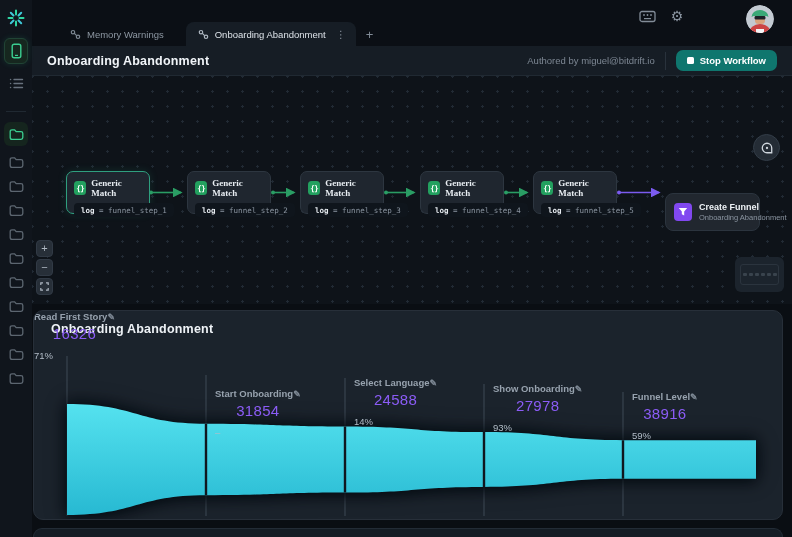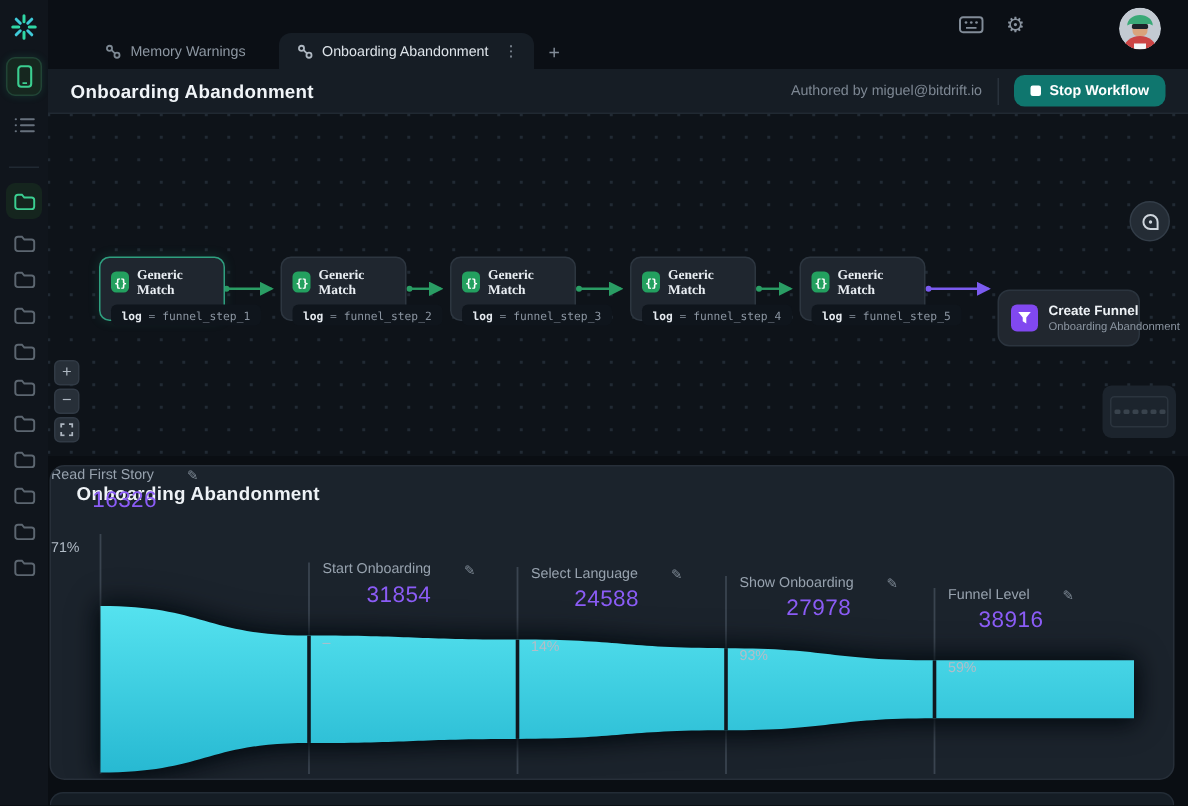--- a/index.html
+++ b/index.html
@@ -72,27 +72,27 @@
     display:flex; align-items:center; justify-content:center; gap:2px; }
   .mm-dash { width:4px; height:2.5px; background:#39434d; border-radius:1px; }
 
   
   .funnel-panel { position:absolute; left:33px; top:310px; width:750px; height:210px; background:#1b232c;
     border:1px solid #272f39; border-radius:10px; overflow:hidden; }
   .fp-title { position:absolute; left:17px; top:11px; font-size:12.5px; font-weight:bold; color:#eef2f6; letter-spacing:.2px; }
   .fp-chart { position:absolute; left:0; top:0; width:750px; height:210px; }
   #funnel-path { filter:drop-shadow(0 3px 7px rgba(3,10,16,.85)) drop-shadow(0 -3px 7px rgba(3,10,16,.7)); }
   .f-step { position:absolute; z-index:3; }
-  .f-step:nth-of-type(1){left:42px; top:44px;} .f-step:nth-of-type(2){left:181px; top:63px;}
+  .f-step:nth-of-type(1){left:42px; top:44px;} .f-step:nth-of-type(2){left:181px; top:77px;}
   .f-step:nth-of-type(3){left:320px; top:66px;} .f-step:nth-of-type(4){left:459px; top:72px;}
   .f-step:nth-of-type(5){left:598px; top:80px;}
-  .f-name { font-size:9.5px; color:#97a2ae; display:flex; align-items:center; gap:22px; white-space:nowrap; }
+  .f-name { font-size:9.5px; color:#97a2ae; display:flex; align-items:center; gap:0; white-space:nowrap;font-weight:bold; }
   .edit-ic { font-size:9px; color:#7d8894; cursor:pointer; }
   .f-value { margin-top:3px; font-size:15px; font-weight:normal; color:#8b5cf6; letter-spacing:.3px;text-align:center; }
-  .f-pct { margin-top:18px; font-size:9.5px; color:#b3bdc8; }
+  .f-pct { margin-top:8px; font-size:9.5px; color:#b3bdc8; }
 
   .next-panel { position:absolute; left:33px; top:528px; width:750px; height:9px; background:#151d25;
     border:1px solid #232c36; border-bottom:none; border-radius:10px 10px 0 0; }
 </style>
 </head>
 <body>
 
 <div class="page">
 
   <div class="sidebar">

